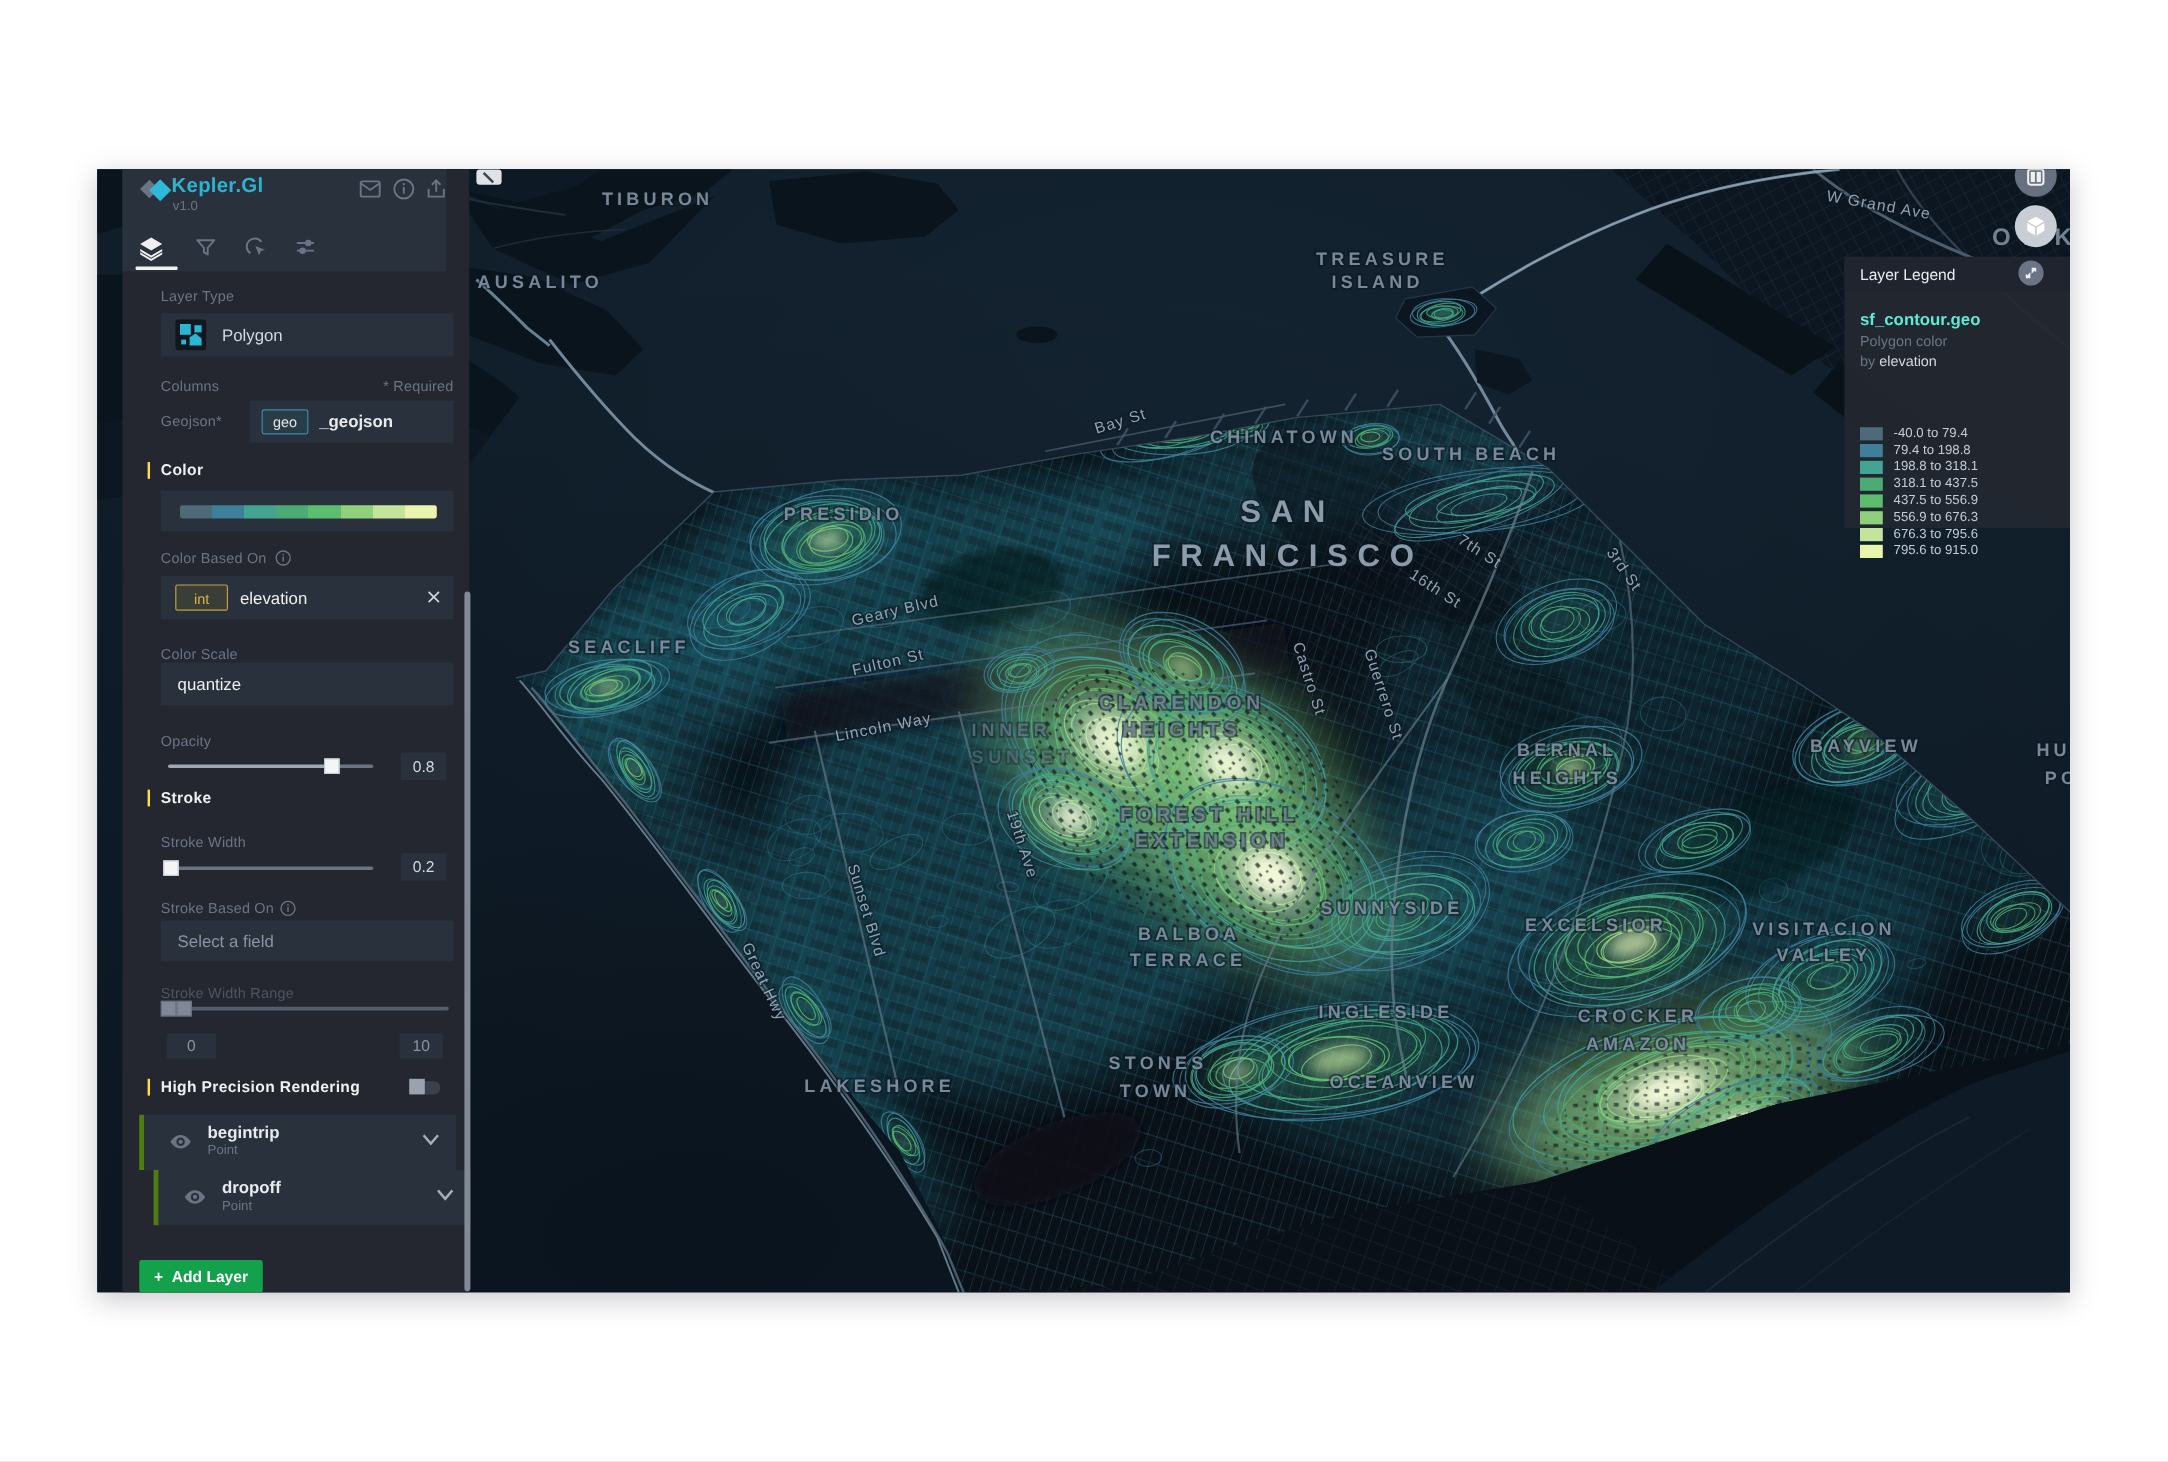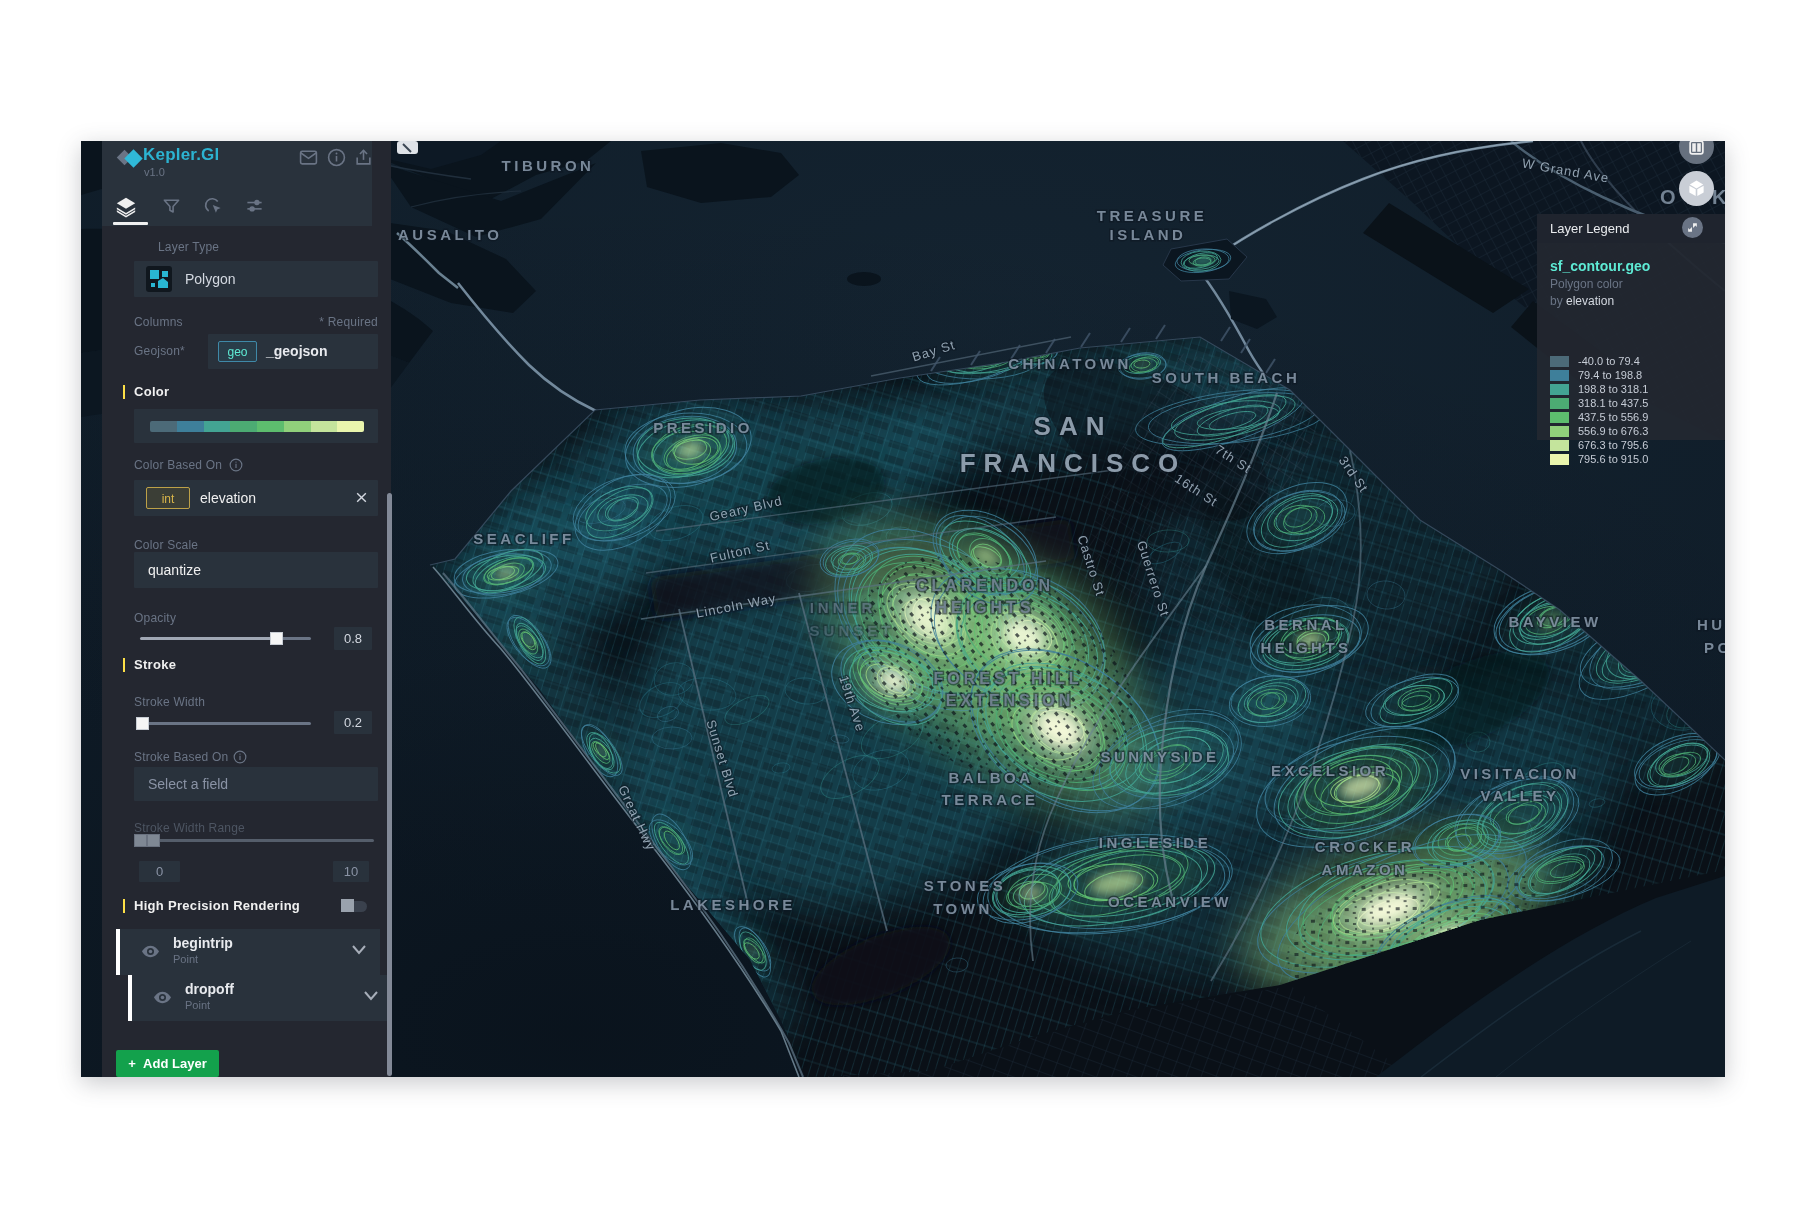--- a/index.html
+++ b/index.html
@@ -18,21 +18,21 @@
   .tabs{position:absolute;left:0;top:48px;width:289px;height:37px;}
   .tab-underline{position:absolute;left:11px;top:33px;width:35px;height:3px;background:#f0f0f0;border-radius:1px;}
   .sb-label{position:absolute;font-size:12px;color:#6a7485;letter-spacing:0.2px;}
   .sb-box{position:absolute;left:32px;width:244px;background:#29323c;border-radius:1px;}
   .sec-hdr{position:absolute;left:21px;font-size:13px;font-weight:bold;color:#f0f0f0;letter-spacing:0.3px;border-left:2px solid #fde047;padding-left:9px;line-height:14px;}
   .chip{position:absolute;border-radius:2px;font-size:12px;text-align:center;}
   .slider-track{position:absolute;height:3px;background:#6a7485;border-radius:2px;}
   .slider-fill{position:absolute;height:3px;background:#a0a7b4;border-radius:2px;}
   .slider-handle{position:absolute;width:13px;height:13px;background:#f5f5f5;border:1px solid #c8cdd4;}
   .valbox{position:absolute;background:#29323c;color:#d3d8e0;font-size:13px;text-align:center;border-radius:1px;}
-  .layer-card{position:absolute;left:14px;width:264px;height:46px;background:#29323c;border-left:4px solid #ffffff;text-decoration:underline;}
+  .layer-card{position:absolute;left:14px;width:264px;height:46px;background:#29323c;border-left:4px solid #4d7c0f;text-decoration:underline;}
   .lc-title{position:absolute;left:53px;top:6px;font-size:14px;font-weight:bold;color:#e8eaee;}
   .lc-sub{position:absolute;left:53px;top:24px;font-size:11px;color:#6a7485;}
   .addlayer{position:absolute;left:14px;top:909px;width:103px;height:27px;background:#13a14c;border-radius:2px;color:#ffffff;font-size:13px;font-weight:bold;text-align:center;line-height:27px;}
   .sb-scroll{position:absolute;left:285px;top:352px;width:5px;height:583px;background:#828997;border-radius:3px;}
   
   .legend{position:absolute;left:1456px;top:73px;width:188px;height:226px;background:rgba(36,40,49,0.9);}
   .leg-hdr{position:absolute;left:0;top:0;width:188px;height:29px;background:#1f242e;}
   .leg-row{position:absolute;left:13px;height:14px;font-size:11px;color:#c6ccd6;white-space:nowrap;width:170px;margin-top:40px;}
   .leg-sw{position:absolute;left:0;top:1px;width:19px;height:11px;}
   .circ-btn{position:absolute;border-radius:50%;}
@@ -1080,36 +1080,36 @@
             </svg>
           <svg style="position:absolute;left:143px;top:8px" width="19" height="19" viewBox="0 0 24 24" fill="none" stroke="#6a7485" stroke-width="2">
               <line x1="3" y1="7" x2="21" y2="7"></line>
               <line x1="3" y1="15" x2="21" y2="15"></line>
               <circle cx="15" cy="7" r="2.4" fill="#6a7485"></circle>
               <circle cx="9" cy="15" r="2.4" fill="#6a7485"></circle>
             </svg>
           <div class="tab-underline"></div>
         </div>
       </div>
-      <div class="sb-label" style="left:32px;top:99px;margin-left:24px;">Layer Type</div>
+      <div class="sb-label" style="left:32px;top:99px;">Layer Type</div>
       <div class="sb-box" style="top:120px;height:36px;">
         <svg style="position:absolute;left:12px;top:5px" width="26" height="26" viewBox="0 0 26 26">
             <rect x="0" y="0" width="26" height="26" rx="3" fill="#10171e"></rect>
             <rect x="4" y="4" width="9" height="9" fill="#29b6d2"></rect>
             <rect x="16" y="5" width="6" height="6" fill="#29b6d2"></rect>
             <path d="M12 15l5-3 5 4v6H12z" fill="#29b6d2"></path>
             <rect x="5" y="17" width="4" height="4" fill="#29b6d2"></rect>
           </svg>
         <span style="position:absolute;left:51px;top:10px;font-size:14px;color:#d3d8e0;">Polygon</span>
       </div>
       <div class="sb-label" style="left:32px;top:174px;">Columns</div>
       <div class="sb-label" style="right:13px;top:174px;">* Required</div>
       <div class="sb-label" style="left:32px;top:203px;">Geojson*</div>
       <div class="sb-box" style="left:106px;top:193px;width:170px;height:35px;">
-        <div class="chip" style="left:10px;top:7px;width:39px;height:21px;line-height:21px;border:1px solid #3f89a8;color:#5eead4;background:rgba(45,110,133,0.18);">geo</div>
+        <div class="chip" style="left:10px;top:7px;width:39px;height:21px;line-height:21px;border:1px solid #3f89a8;color:#e5e5e5;background:rgba(45,110,133,0.18);">geo</div>
         <span style="position:absolute;left:58px;top:9px;font-size:14px;font-weight:bold;color:#e8eaee;">_geojson</span>
       </div>
       <div class="sec-hdr" style="top:244px;">Color</div>
       <div class="sb-box" style="top:268px;height:34px;">
         <div style="position:absolute;left:16px;top:12px;width:214px;height:11px;border-radius:2px;background:linear-gradient(to right,#4c6a78 0 12.5%,#3e7f9a 12.5% 25%,#43a493 25% 37.5%,#4cab73 37.5% 50%,#5dbd6e 50% 62.5%,#90d07b 62.5% 75%,#c4e49c 75% 87.5%,#e9f5ad 87.5% 100%);"></div>
       </div>
       <div class="sb-label" style="left:32px;top:317px;">Color Based On</div>
       <svg style="position:absolute;left:127px;top:317px" width="14" height="14" viewBox="0 0 24 24" fill="none" stroke="#6a7485" stroke-width="2">
           <circle cx="12" cy="12" r="10"></circle>
           <line x1="12" y1="10" x2="12" y2="17"></line>

